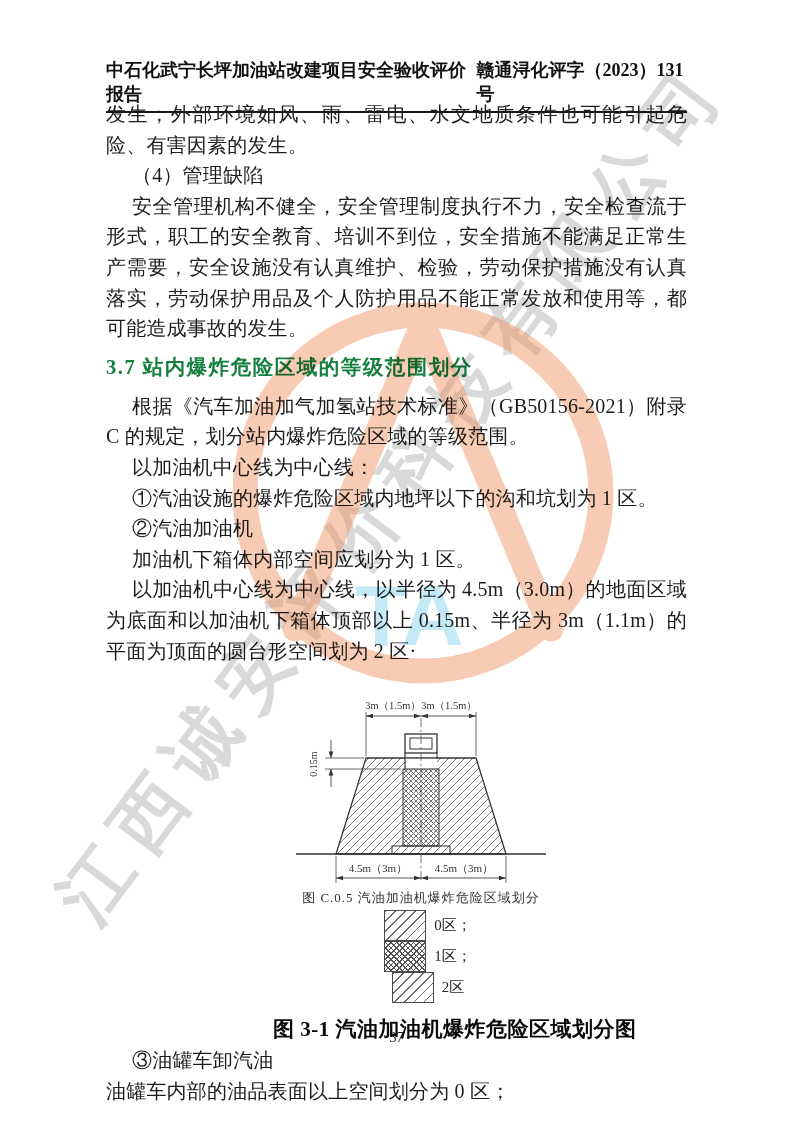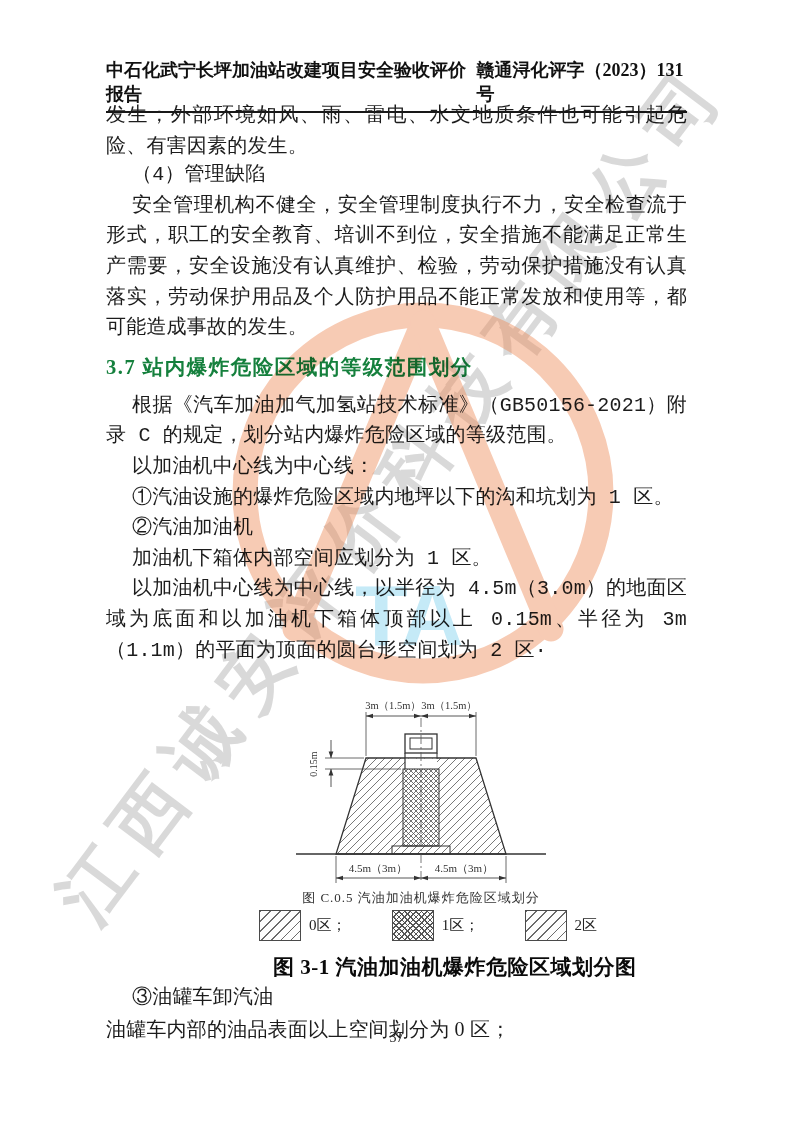--- a/index.html
+++ b/index.html
@@ -14,32 +14,32 @@
     display:flex; justify-content:space-between; align-items:flex-end;
     font-size:18px; font-weight:bold; color:#111;
     border-bottom:2.5px solid #181818; padding-bottom:5px;
   }
   
   .content{ position:absolute; top:99px; left:106px; width:581px; z-index:1; }
   .content p{
     margin:0; font-size:20px; line-height:30.6px; text-align:justify;
     letter-spacing:0.2px;
   }
-  .ind{ text-indent:1.3em;font-family:Liberation Mono, monospace; }
+  .ind{ text-indent:1.3em; }
   .sec-heading{
     margin:8px 0 8px 0; font-size:20.5px; font-weight:bold; color:#15803d;
     letter-spacing:1.5px; line-height:31px;
   }
   
   .figure-block{ margin:10px 0 2px 145px; width:340px; }
   .fig-svg{ display:block; }
   .fig-svg text{ font-family:"Liberation Serif","DejaVu Serif",serif; fill:#333; }
   .legend-row{
     display:flex; align-items:center; justify-content:space-between;
-    width:338px; margin:2px 0 0 8px;
+    width:338px; margin:2px 0 0 8px;flex-direction:column;
   }
   .legend-item{ display:flex; align-items:center; gap:8px; }
   .swatch{ width:40px; height:29px; border:1px solid #4a4a4a; background-color:#fdfdfd; }
   .sw-diag{
     background-image:repeating-linear-gradient(135deg,#6b6b6b 0,#6b6b6b 1px,transparent 1px,transparent 7px);
   }
   .sw-cross{
     background-image:
       repeating-linear-gradient(45deg,#555 0,#555 1px,transparent 1px,transparent 4px),
       repeating-linear-gradient(135deg,#555 0,#555 1px,transparent 1px,transparent 4px);

